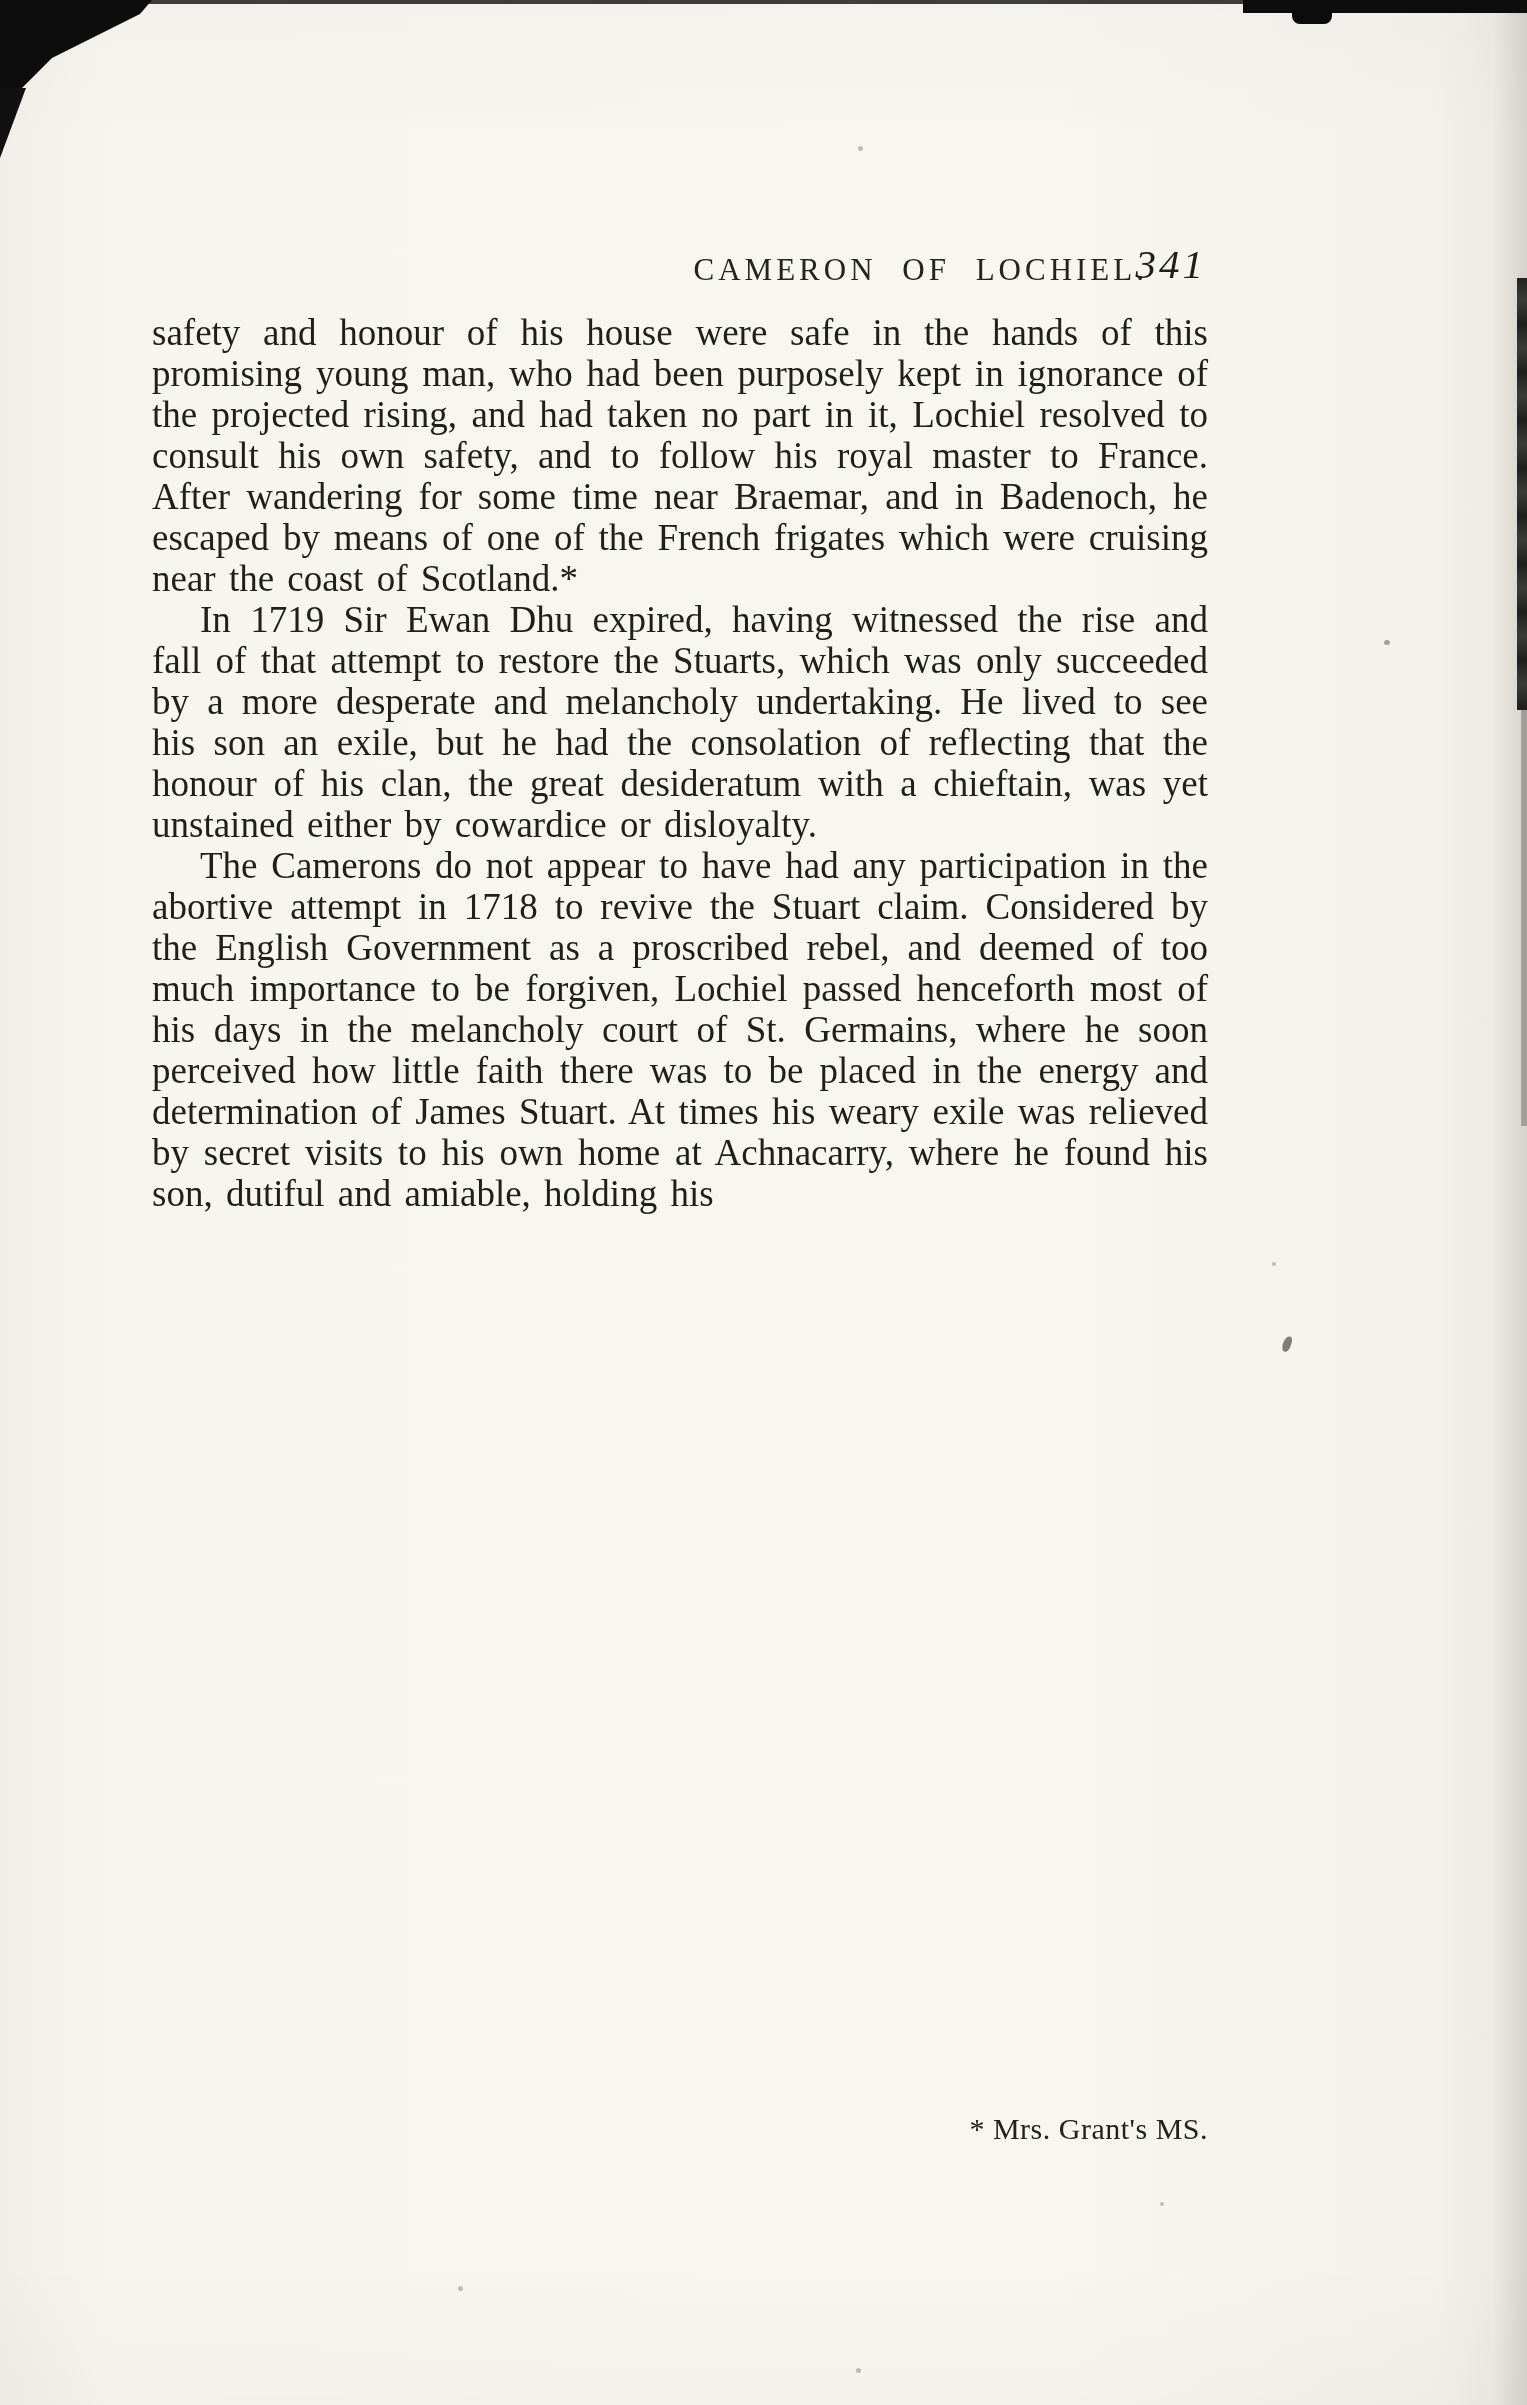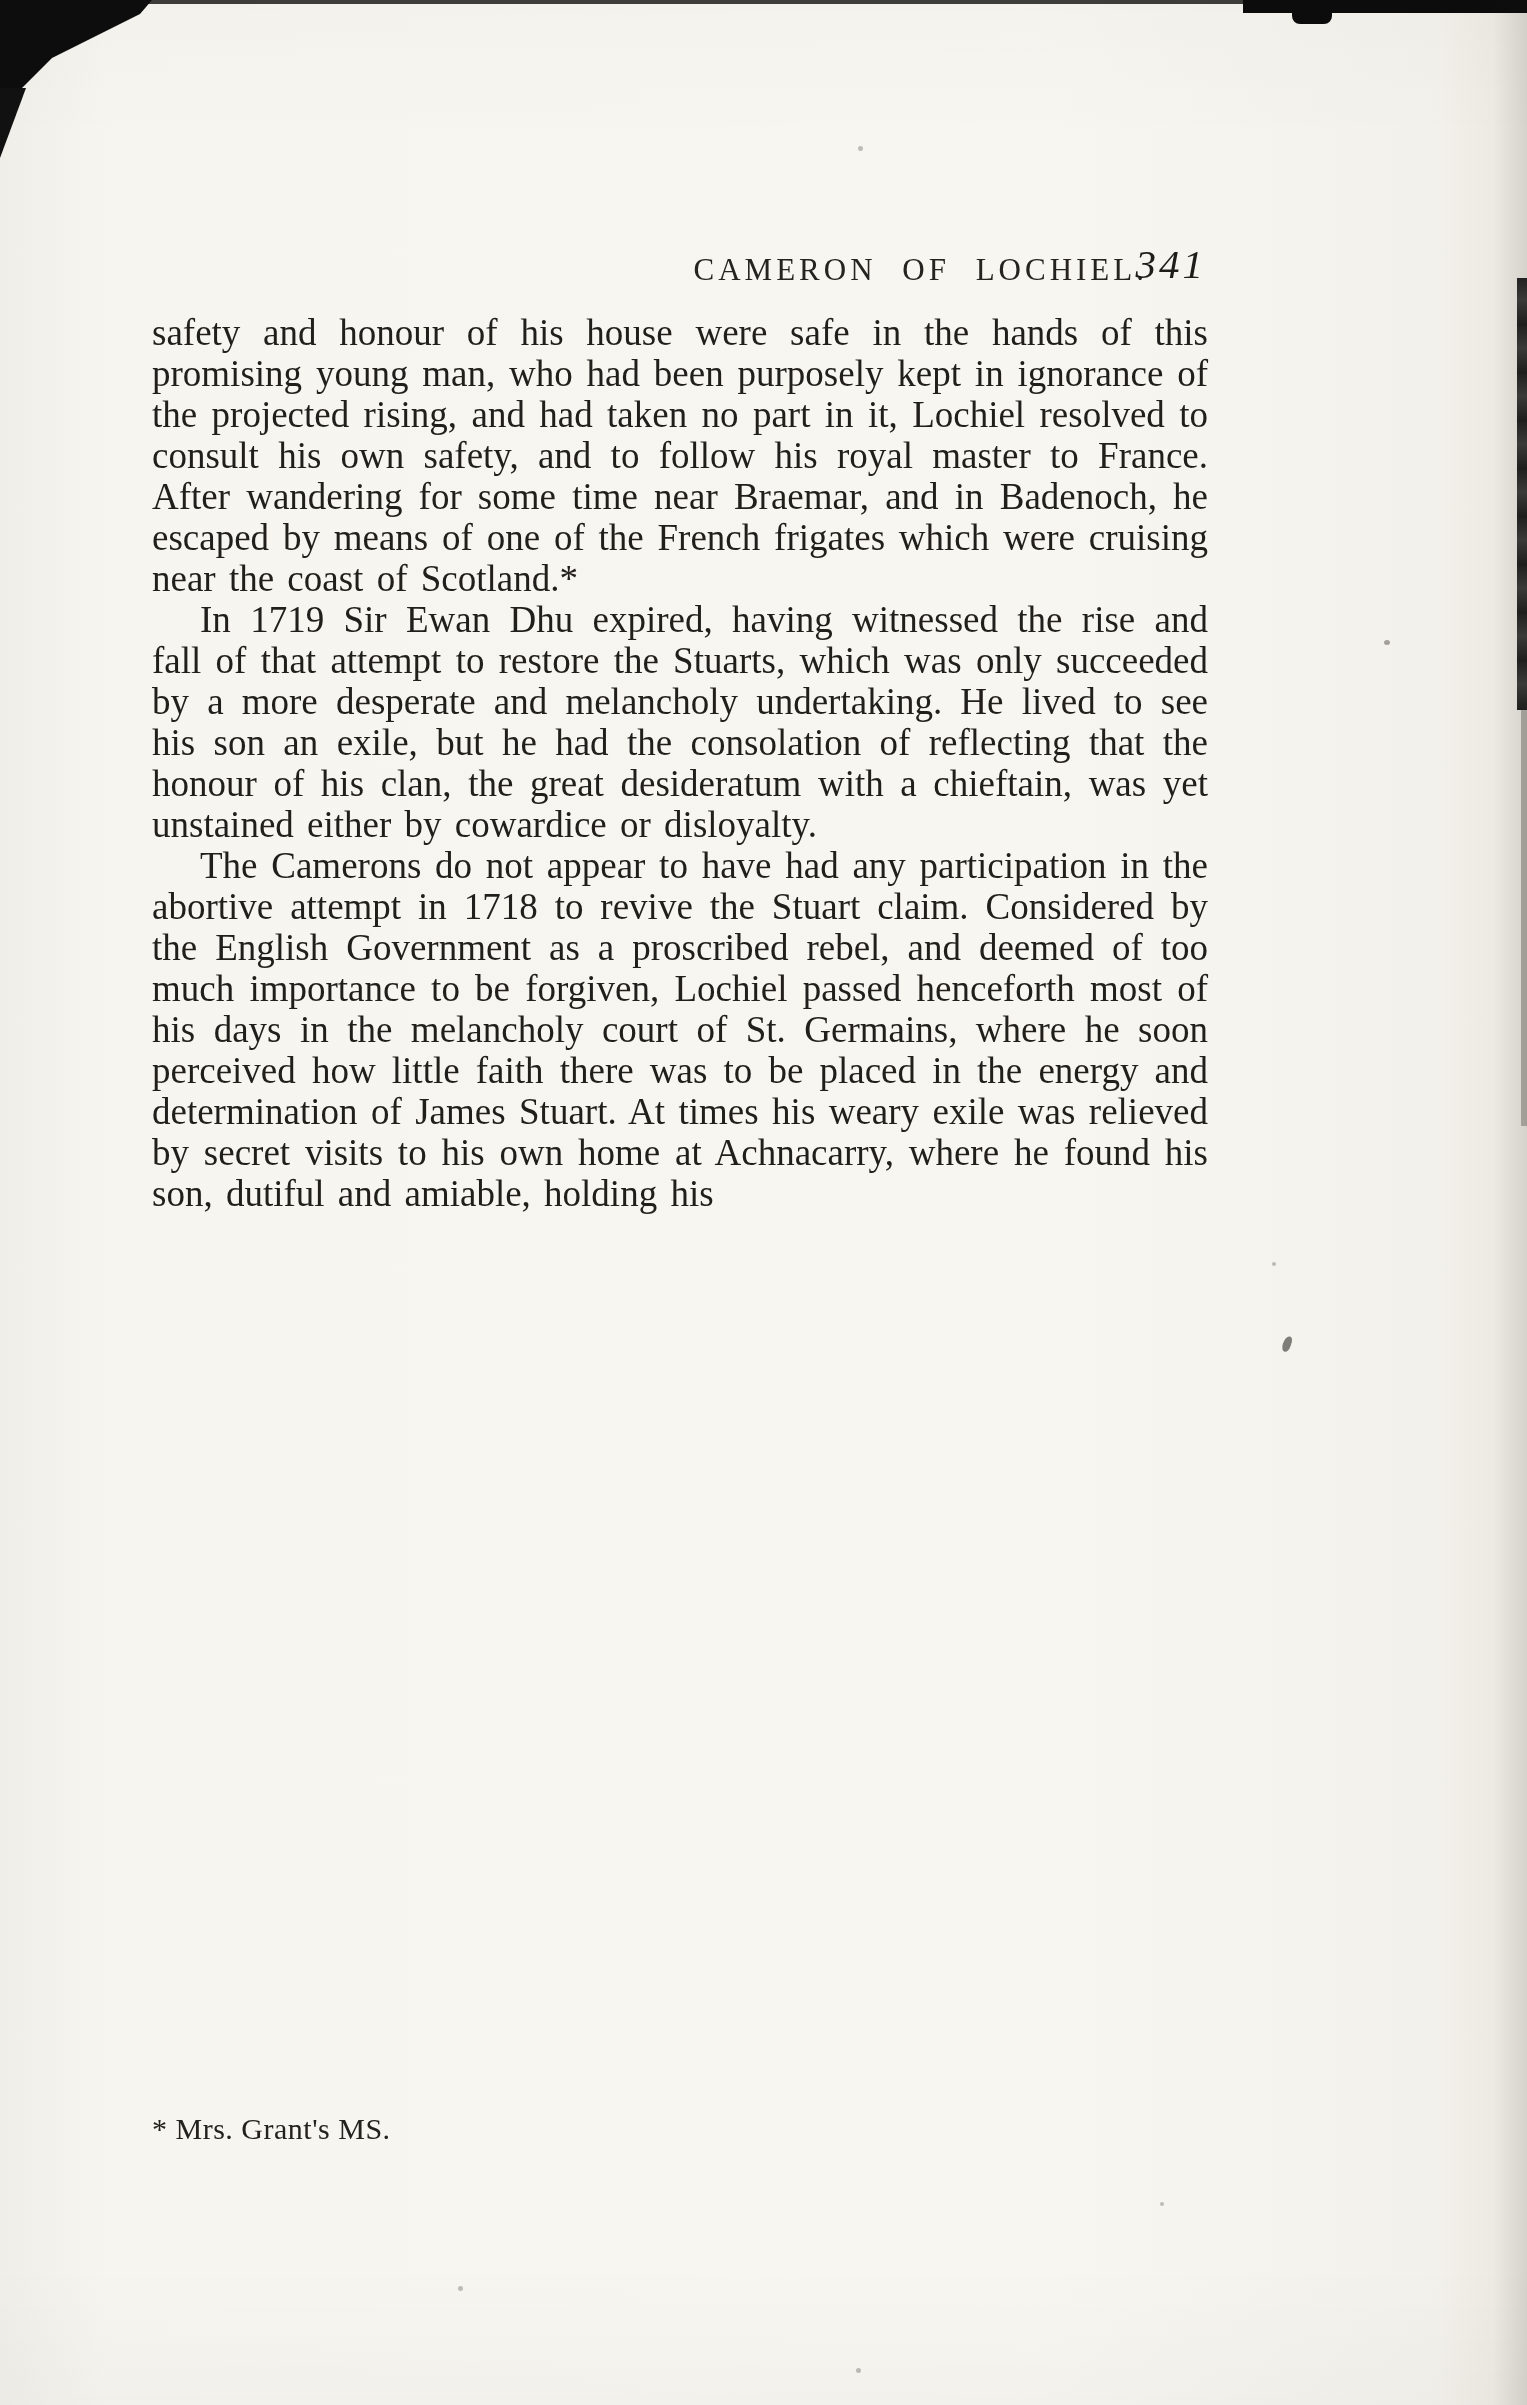--- a/index.html
+++ b/index.html
@@ -87,21 +87,21 @@
   }
   .para {
     font-size: 37px; line-height: 41px;
     text-align: justify; text-justify: inter-word;
     word-spacing: 4px;
     color: #211f1b;
   }
   .para.indent { text-indent: 48px; }
   .footnote {
     position: absolute; top: 2112px; left: 152px; width: 1056px;
-    text-align: left; font-size: 30px; color: #24221e;
+    text-align: right; font-size: 30px; color: #24221e;
     letter-spacing: 0.5px;
   }
 </style>
 </head>
 <body>
 
 <div class="page">
 
   <div class="scan-corner"></div>
   <div class="scan-corner-spike"></div>

